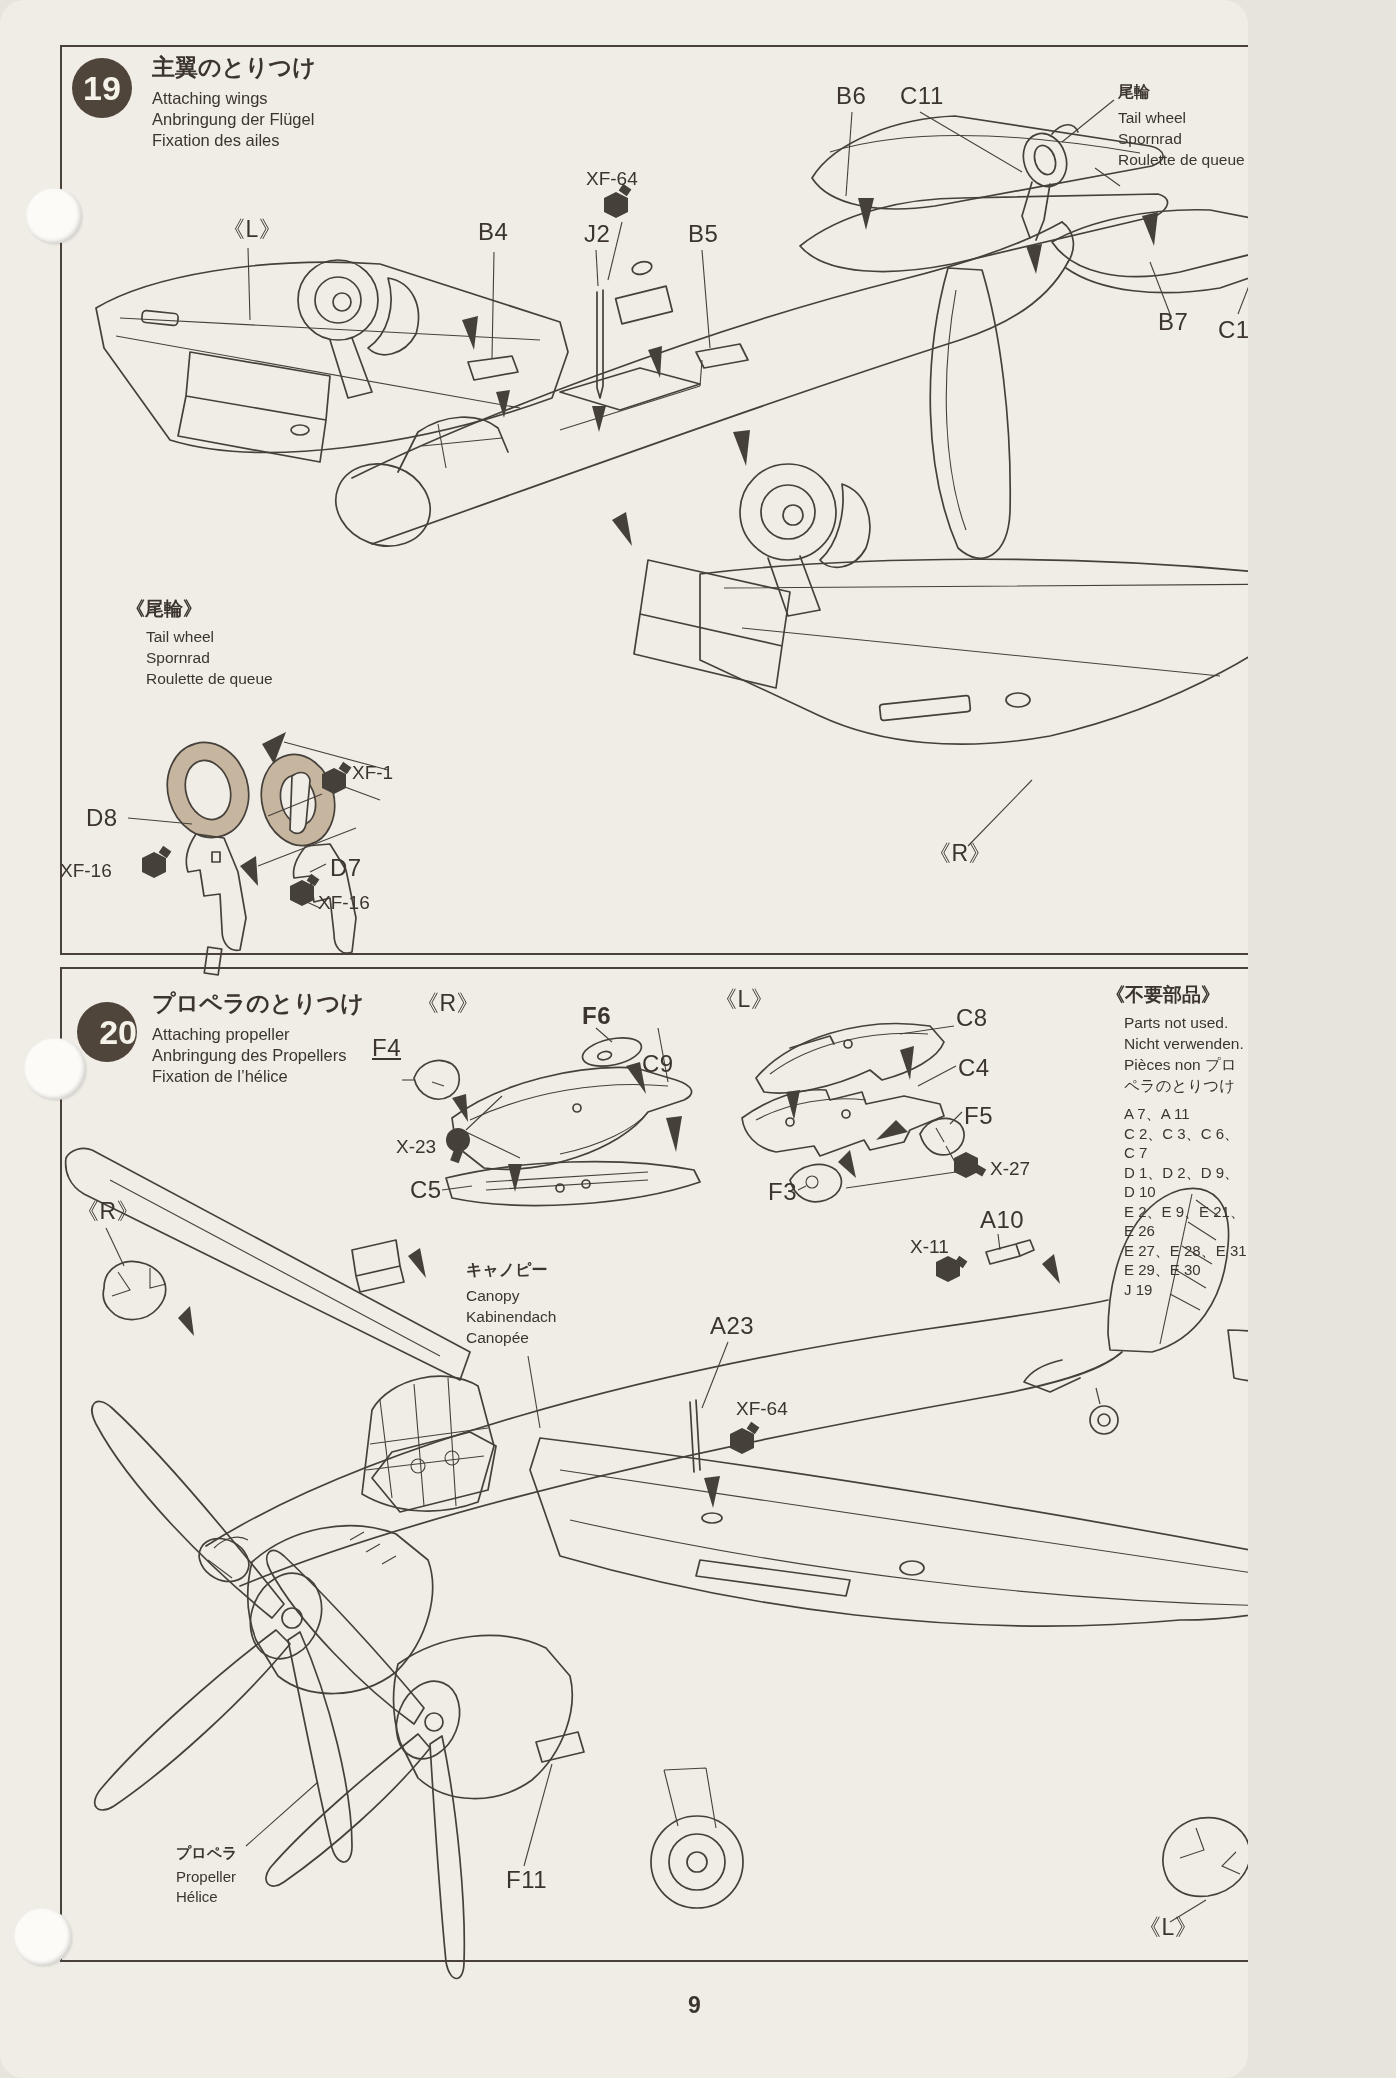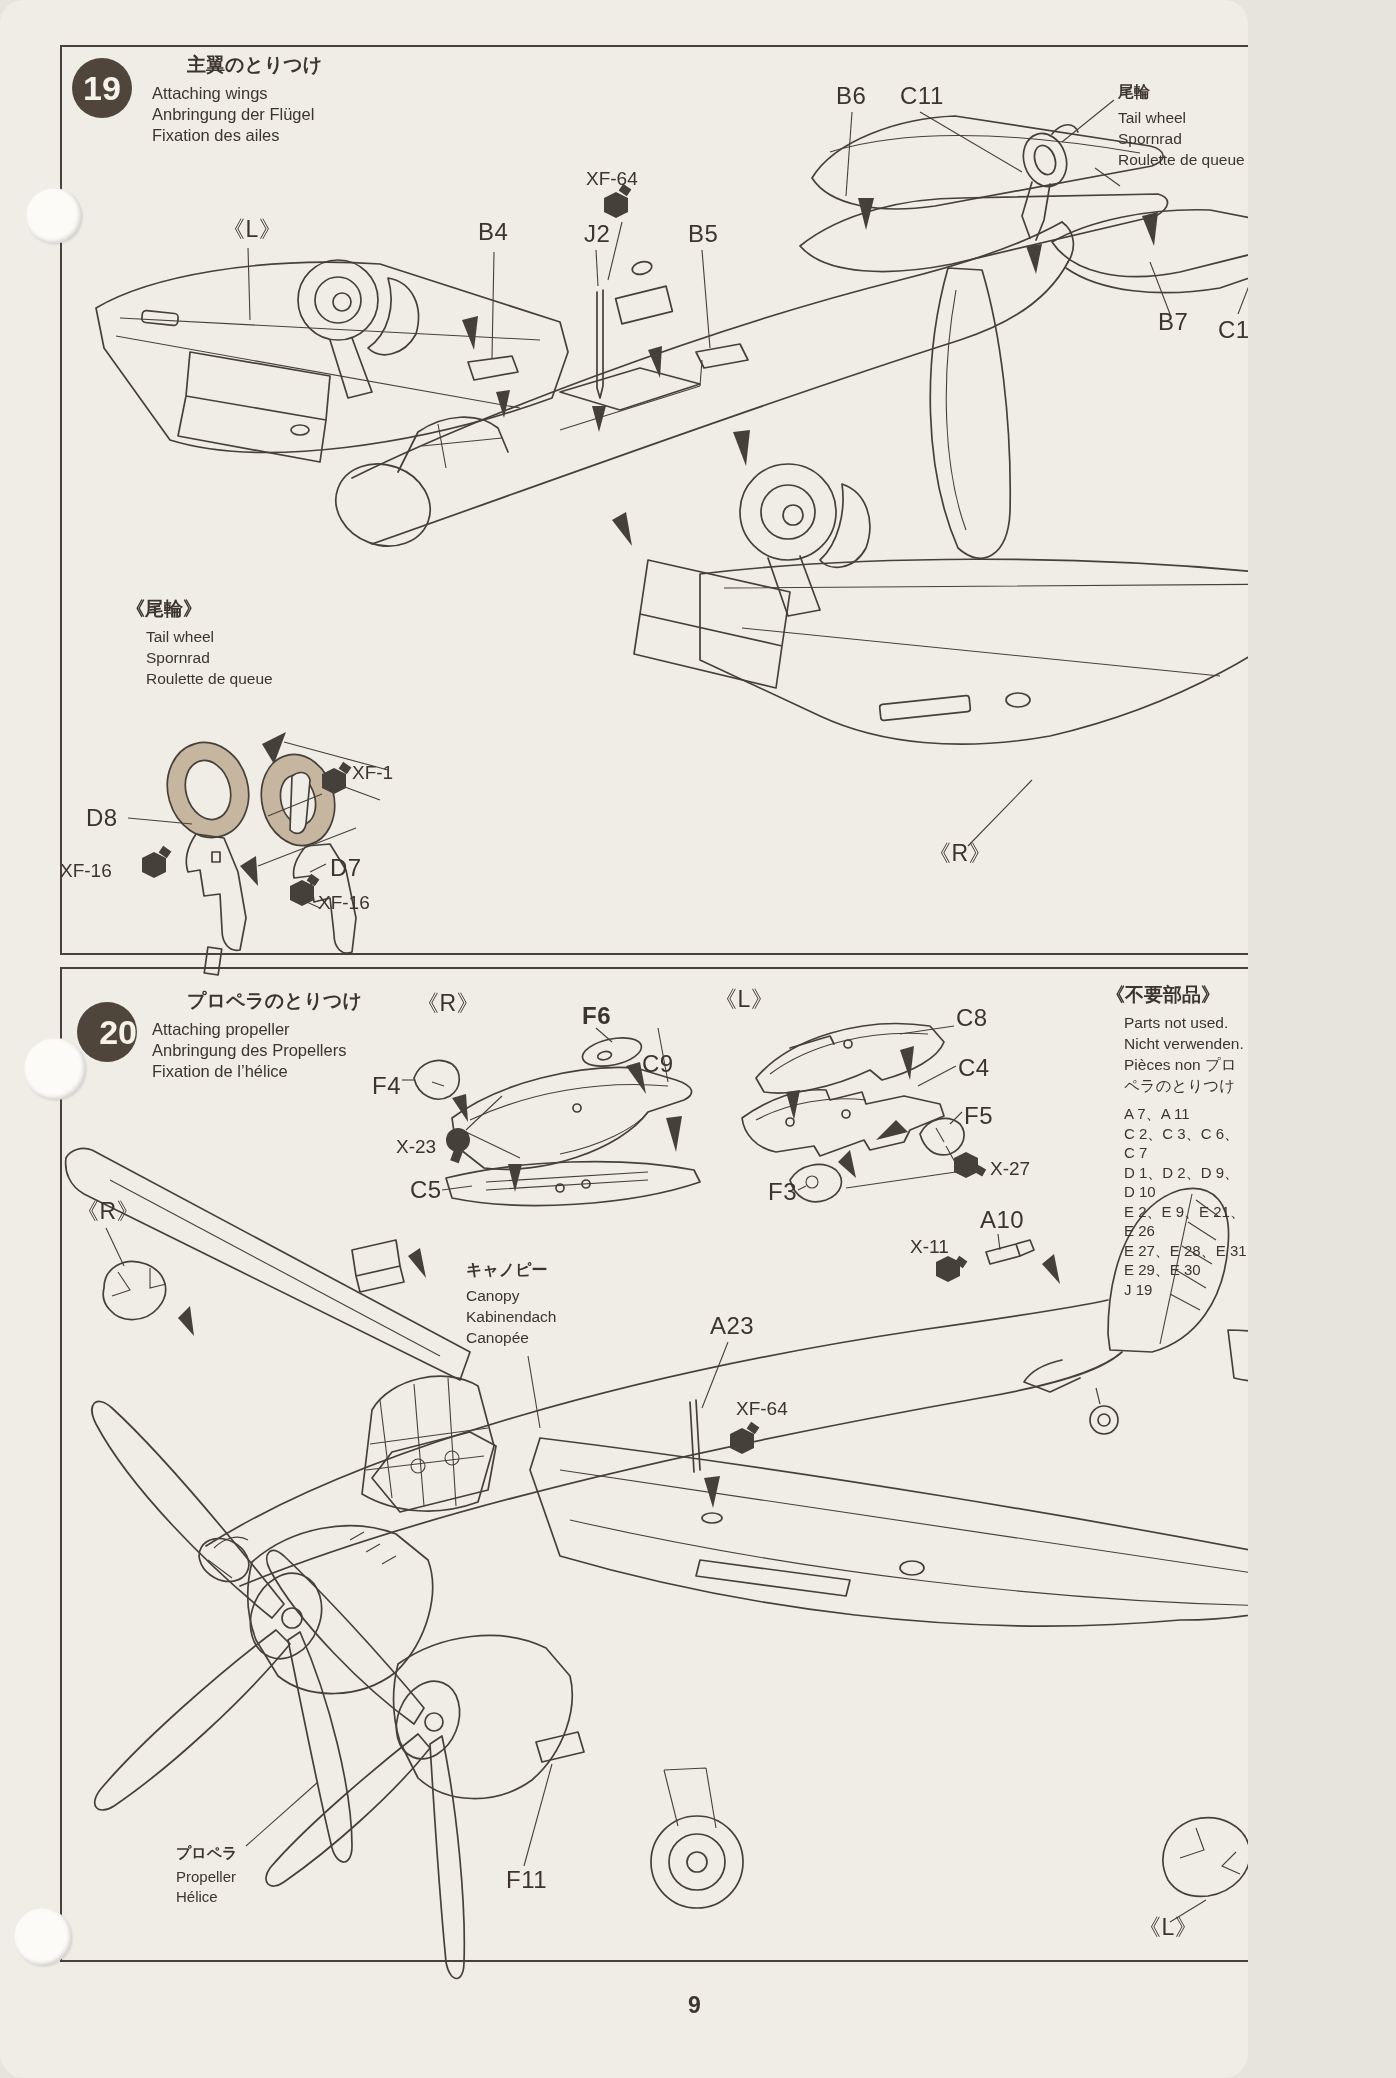--- a/index.html
+++ b/index.html
@@ -18,21 +18,21 @@
   .sf{fill:var(--line);stroke:none;}
   .tan{fill:var(--tan);stroke:var(--line);stroke-width:1.7;}
   .paperfill{fill:var(--paper);stroke:var(--line);stroke-width:1.7;}
   .lbl{position:absolute;z-index:4;font-size:24px;letter-spacing:.5px;color:var(--ink);white-space:nowrap;}
   .lbl.small{font-size:19px;letter-spacing:0;}
   .lbl.mark{font-size:23px;}
   .badge{position:absolute;z-index:4;width:60px;height:60px;border-radius:50%;
          background:var(--badge_bg);color:var(--badge_text);display:flex;align-items:center;justify-content:center;
          font-size:34px;font-weight:bold;}
   .titleblock{position:absolute;z-index:4;}
-  .title-jp{font-size:19px;font-weight:bold;margin-bottom:5px;margin-left:35px;}
+  .title-jp{font-size:23px;font-weight:bold;margin-bottom:5px;}
   .title-l{font-size:16.5px;line-height:21px;}
   .noteblock{position:absolute;z-index:4;}
   .note-jp{font-size:16px;font-weight:bold;margin-bottom:4px;}
   .note-jp.big{font-size:19px;}
   .note-l{font-size:15.5px;line-height:21px;}
   .pnu-items{font-size:15px;line-height:19.5px;margin-top:8px;}
   .hole{position:absolute;z-index:6;border-radius:50%;background:#fcfbf7;
         box-shadow:inset -2px -2px 4px rgba(0,0,0,.18), 1px 1px 2px rgba(0,0,0,.08);}
   .pagenum{position:absolute;z-index:4;font-size:23px;font-weight:bold;left:688px;top:1992px;}
 </style>
@@ -361,21 +361,21 @@
   <div class="titleblock" style="left:152px;top:988px;">
     <div class="title-jp">プロペラのとりつけ</div>
     <div class="title-l">Attaching propeller</div>
     <div class="title-l">Anbringung des Propellers</div>
     <div class="title-l">Fixation de l’hélice</div>
   </div>
 
   <div class="lbl mark" style="left:416px;top:988px;">《R》</div>
   <div class="lbl" style="left:582px;top:1002px;font-weight:bold;">F6</div>
   <div class="lbl" style="left:642px;top:1002px;margin-top:48px;">C9</div>
-  <div class="lbl" style="left:372px;top:1072px;">F4</div>
+  <div class="lbl" style="left:372px;top:1034px;text-decoration:underline;">F4</div>
   <div class="lbl small" style="left:396px;top:1136px;">X-23</div>
   <div class="lbl" style="left:410px;top:1176px;">C5</div>
 
   <div class="lbl mark" style="left:714px;top:984px;">《L》</div>
   <div class="lbl" style="left:956px;top:1004px;">C8</div>
   <div class="lbl" style="left:958px;top:1054px;">C4</div>
   <div class="lbl" style="left:964px;top:1102px;">F5</div>
   <div class="lbl small" style="left:990px;top:1158px;">X-27</div>
   <div class="lbl" style="left:768px;top:1178px;">F3</div>
 

